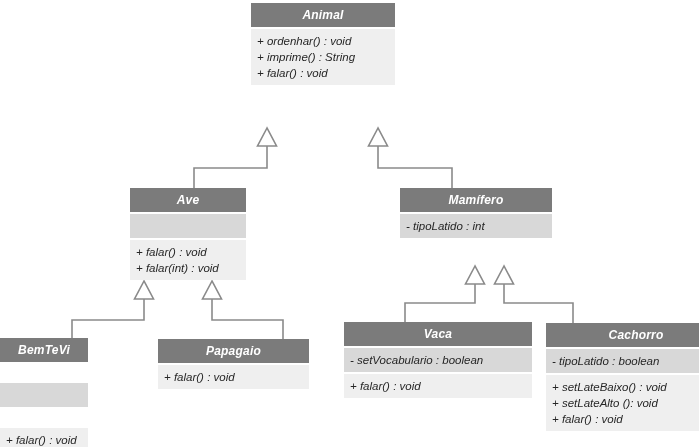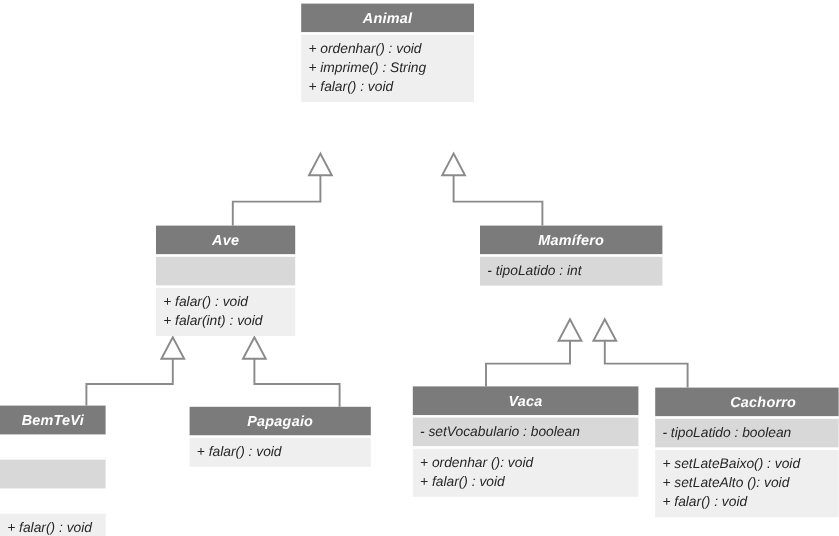--- a/index.html
+++ b/index.html
@@ -91,21 +91,20 @@
       <div class="uml-row">+ falar() : void</div>
     </div>
   </div>
 
   <div class="uml-class c-vaca">
     <div class="uml-header">Vaca</div>
     <div class="uml-attrs">
       <div class="uml-row">- setVocabulario : boolean</div>
     </div>
     <div class="uml-methods">
-      <div class="uml-row">+ ordenhar (): void</div>
       <div class="uml-row">+ falar() : void</div>
     </div>
   </div>
 
   <div class="uml-class c-cachorro">
     <div class="uml-header">Cachorro</div>
     <div class="uml-attrs">
       <div class="uml-row">- tipoLatido : boolean</div>
     </div>
     <div class="uml-methods">

